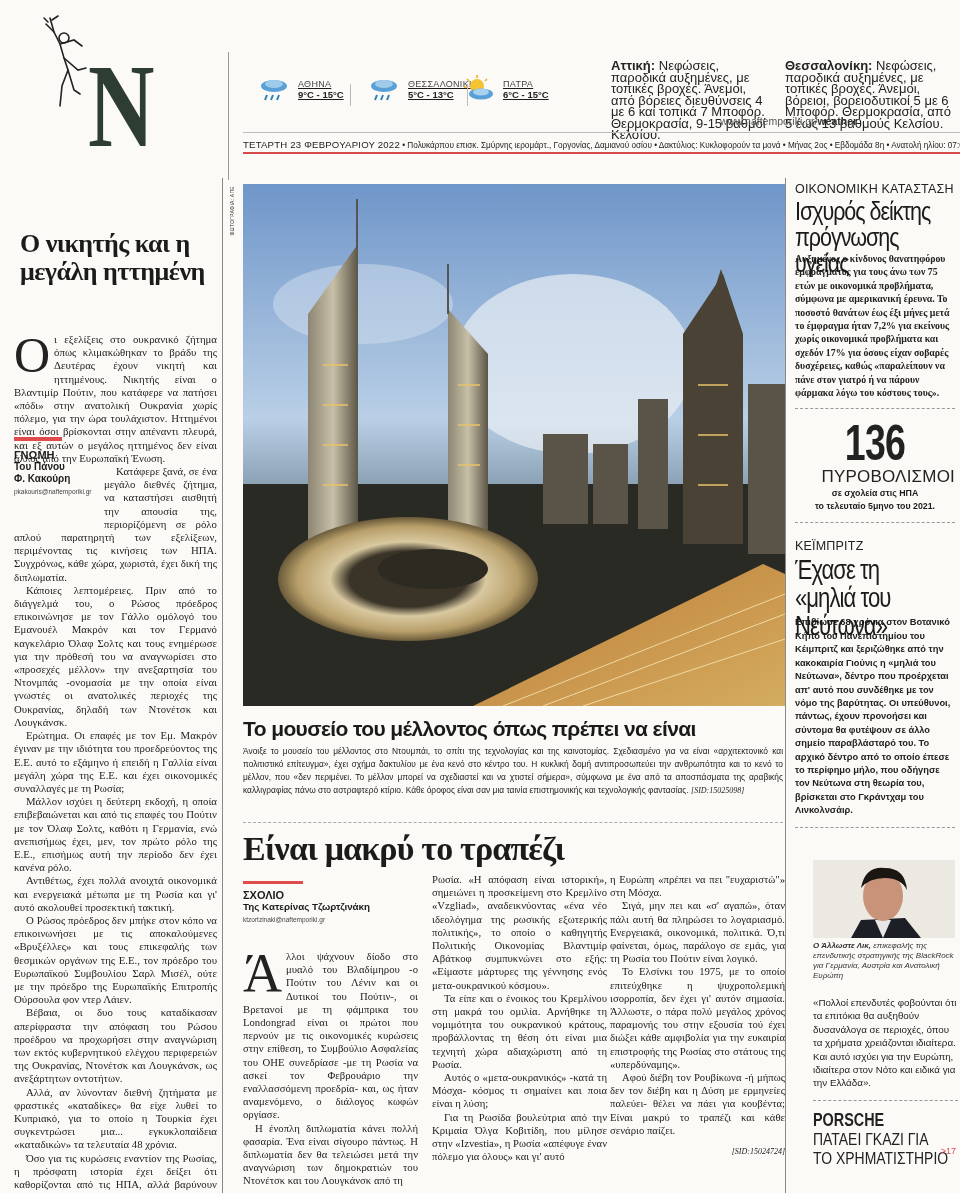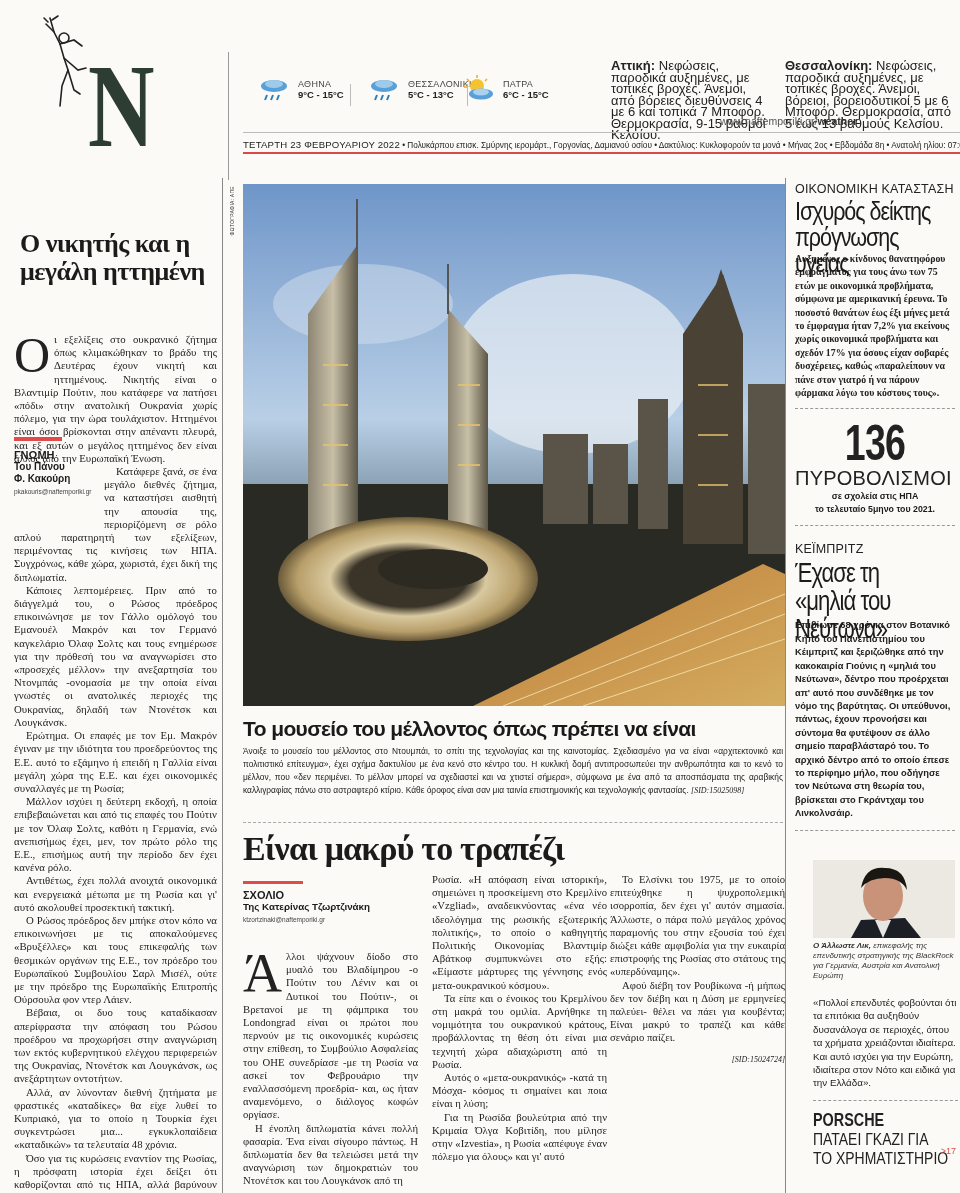--- a/index.html
+++ b/index.html
@@ -5,21 +5,21 @@
   * { box-sizing: border-box; margin: 0; padding: 0; }
   body { width: 960px; height: 1193px; background: #fbfaf7; position: relative; overflow: hidden; font-family: "Liberation Serif", serif; color: #1b1b1b; }
   .abs { position: absolute; }
   .sans { font-family: "Liberation Sans", sans-serif; }
 
   
   #logo-n { left: 88px; top: 48px; font-family: "Liberation Serif", serif; font-weight: bold; font-size: 118px; line-height: 1; color: #2d3d33; transform: scaleX(0.78); transform-origin: left top; }
   #hermes { left: 34px; top: 10px; width: 70px; height: 110px; }
   #mast-divider { left: 228px; top: 52px; width: 1px; height: 128px; background: #999; }
 
-  .wx { top: 75px; display: flex; align-items: center; gap: 8px; }
+  .wx { top: 75px; display: flex; align-items: center; gap: 8px; text-decoration: underline; }
   .wx .ico { width: 32px; height: 28px; position: relative; }
   .wx .city { font-size: 9px; color: #444; letter-spacing: 0.3px; }
   .wx .temp { font-size: 9.5px; font-weight: bold; color: #222; }
   .wx-sep { top: 84px; width: 1px; height: 22px; background: #bbb; }
 
   .fc { top: 60px; width: 160px; font-size: 13px; line-height: 11.5px; color: #222; }
   .fc b { font-weight: bold; }
   #wx-url { left: 720px; top: 115px; font-size: 10.5px; color: #555; }
   #wx-url b { color: #333; font-weight: bold; }
 
@@ -60,21 +60,21 @@
   .sid2 { font-style: italic; font-size: 8px; text-align: right; display: block; margin-top: 8px; }
 
   
   #rc { left: 795px; top: 178px; width: 160px; }
   .rc-kicker { font-family: "Liberation Sans", sans-serif; font-size: 12.5px; color: #222; letter-spacing: 0.2px; }
   .rc-head { font-family: "Liberation Sans", sans-serif; font-size: 25px; line-height: 26px; letter-spacing: -1.2px; color: #1b1b1b; transform: scaleX(0.86); transform-origin: left top; width: 186px; }
   .rc-body { font-family: "Liberation Serif", serif; font-weight: bold; font-size: 9.8px; line-height: 13.4px; color: #222; }
   .rc-body2 { font-family: "Liberation Sans", sans-serif; font-weight: bold; font-size: 9.3px; line-height: 13.4px; color: #222; }
   .dash-rule { border-top: 1px dashed #999; }
   #stat-num { font-family: "Liberation Sans", sans-serif; font-weight: bold; font-size: 50px; line-height: 48px; text-align: center; transform: scaleX(0.75); letter-spacing: -1px; color: #222; }
-  #stat-label { font-family: "Liberation Sans", sans-serif; font-size: 20px; text-align: left; letter-spacing: 0.2px; color: #222; }
+  #stat-label { font-family: "Liberation Sans", sans-serif; font-size: 17px; text-align: right; letter-spacing: 0.2px; color: #222; }
   .stat-sub { font-family: "Liberation Sans", sans-serif; font-weight: bold; font-size: 8.8px; text-align: center; line-height: 13px; }
 
   #portrait { left: 813px; top: 860px; width: 142px; height: 78px; overflow: hidden; }
   #portrait-cap { left: 813px; top: 941px; width: 145px; font-family: "Liberation Sans", sans-serif; font-style: italic; font-size: 8px; line-height: 10px; color: #333; }
   #quote { left: 813px; top: 996px; width: 146px; font-family: "Liberation Sans", sans-serif; font-size: 9.8px; line-height: 13.4px; color: #1d1d1d; }
   #porsche { left: 813px; top: 1110px; width: 146px; font-family: "Liberation Sans", sans-serif; color: #222; }
   #porsche .p1 { font-weight: bold; font-size: 18px; line-height: 20px; transform: scaleX(0.8); transform-origin: left top; }
   #porsche .p2 { font-size: 17px; line-height: 19px; transform: scaleX(0.82); transform-origin: left top; white-space: nowrap; }
   #porsche .pg { color: #e04b4b; font-size: 9px; position: absolute; right: 3px; bottom: 12px; }
 </style>
@@ -264,20 +264,22 @@
 </div>
 
 <div id="col-b" class="abs col-txt">
   <div>Ρωσία. «Η απόφαση είναι ιστορική», σημειώνει η προσκείμενη στο Κρεμλίνο «Vzgliad», αναδεικνύοντας «ένα νέο ιδεολόγημα της ρωσικής εξωτερικής πολιτικής», το οποίο ο καθηγητής Πολιτικής Οικονομίας Βλαντιμίρ Αβάτκοφ συμπυκνώνει στο εξής: «Είμαστε μάρτυρες της γέννησης ενός μετα-ουκρανικού κόσμου».</div>
   <p>Τα είπε και ο ένοικος του Κρεμλίνου στη μακρά του ομιλία. Αρνήθηκε τη νομιμότητα του ουκρανικού κράτους, προβάλλοντας τη θέση ότι είναι μια τεχνητή χώρα αδιαχώριστη από τη Ρωσία.</p>
   <p>Αυτός ο «μετα-ουκρανικός» -κατά τη Μόσχα- κόσμος τι σημαίνει και ποια είναι η λύση;</p>
   <p>Για τη Ρωσίδα βουλεύτρια από την Κριμαία Όλγα Κοβιτίδη, που μίλησε στην «Izvestia», η Ρωσία «απέφυγε έναν πόλεμο για όλους» και γι' αυτό</p>
 </div>
 
 <div id="col-c" class="abs col-txt">
+  <div>η Ευρώπη «πρέπει να πει "ευχαριστώ"» στη Μόσχα.</div>
+  <p>Σιγά, μην πει και «σ' αγαπώ», όταν πάλι αυτή θα πληρώσει το λογαριασμό. Ενεργειακά, οικονομικά, πολιτικά. Ό,τι φαίνεται, όμως, παράλογο σε εμάς, για τη Ρωσία του Πούτιν είναι λογικό.</p>
   <p>Το Ελσίνκι του 1975, με το οποίο επιτεύχθηκε η ψυχροπολεμική ισορροπία, δεν έχει γι' αυτόν σημασία. Άλλωστε, ο πάρα πολύ μεγάλος χρόνος παραμονής του στην εξουσία τού έχει διώξει κάθε αμφιβολία για την ευκαιρία επιστροφής της Ρωσίας στο στάτους της «υπερδύναμης».</p>
   <p>Αφού διέβη τον Ρουβίκωνα -ή μήπως δεν τον διέβη και η Δύση με ερμηνείες παλεύει- θέλει να πάει για κουβέντα; Είναι μακρύ το τραπέζι και κάθε σενάριο παίζει.</p>
   <span class="sid2">[SID:15024724]</span>
 </div>
 
 <div id="right-rule" class="abs"></div>
 <div id="rc" class="abs">
   <div>
     <div class="rc-kicker" style="margin-top:4px">ΟΙΚΟΝΟΜΙΚΗ ΚΑΤΑΣΤΑΣΗ</div>
     <div class="rc-head" style="margin-top:2px; height:52px">Ισχυρός δείκτης πρόγνωσης υγείας</div>

